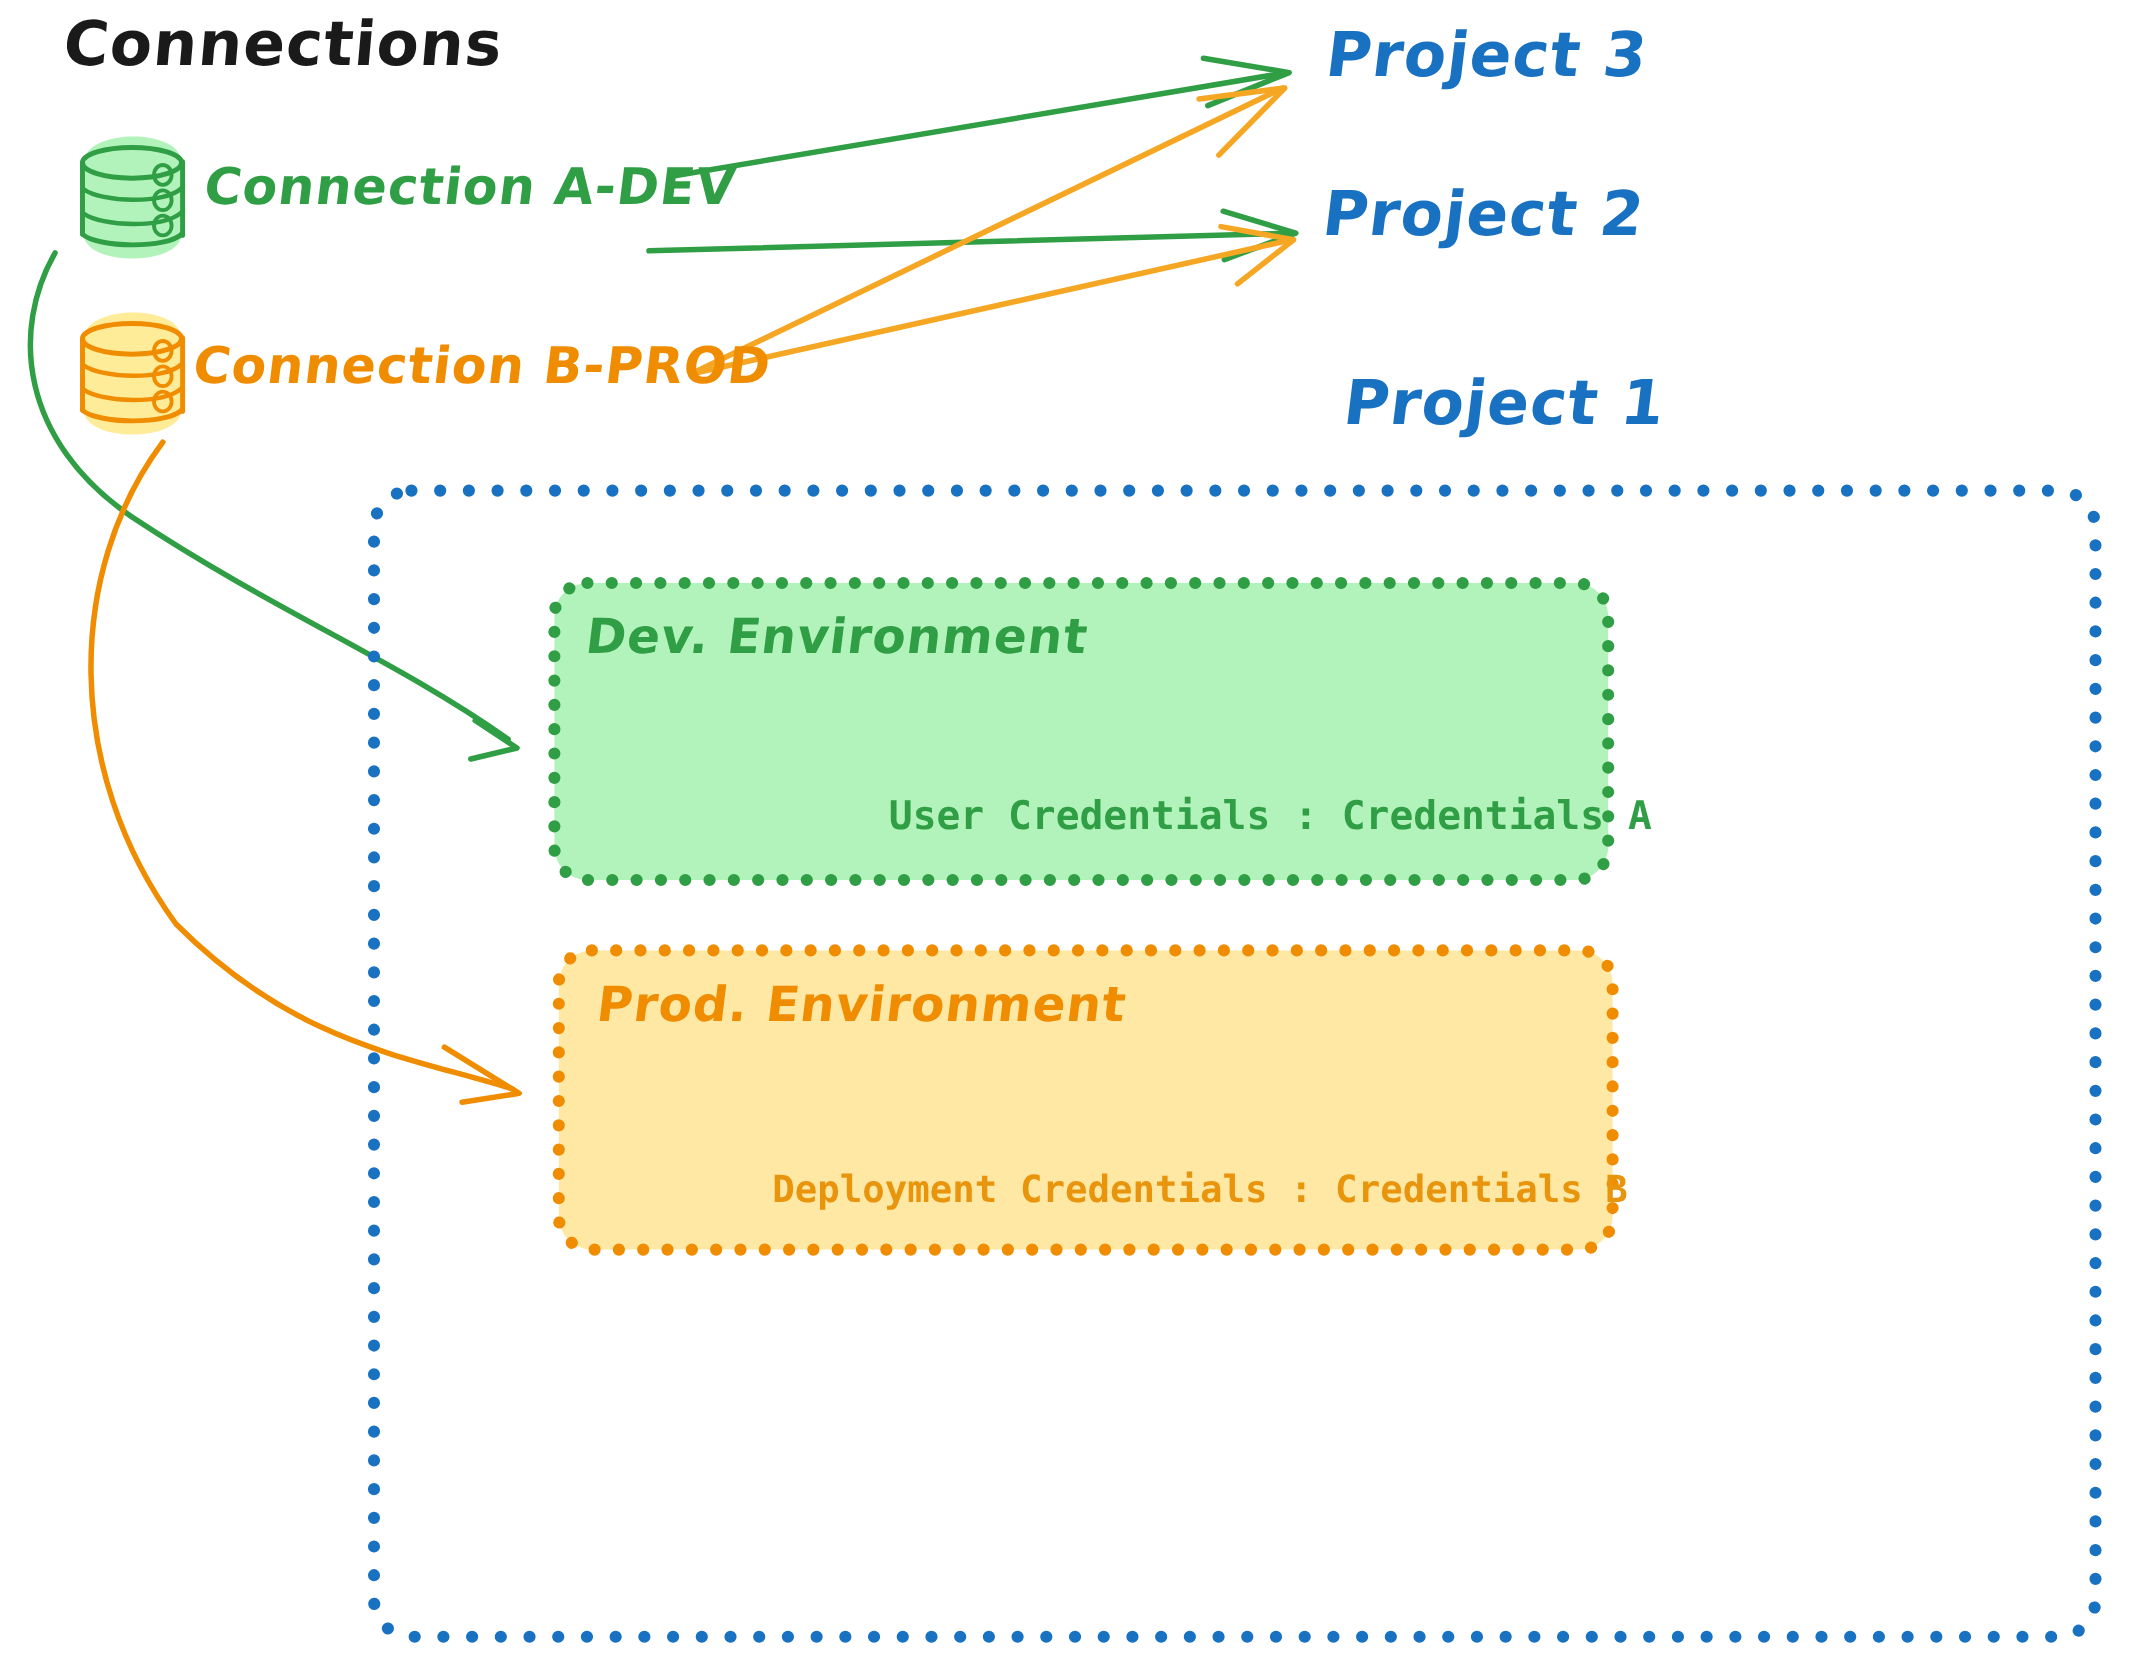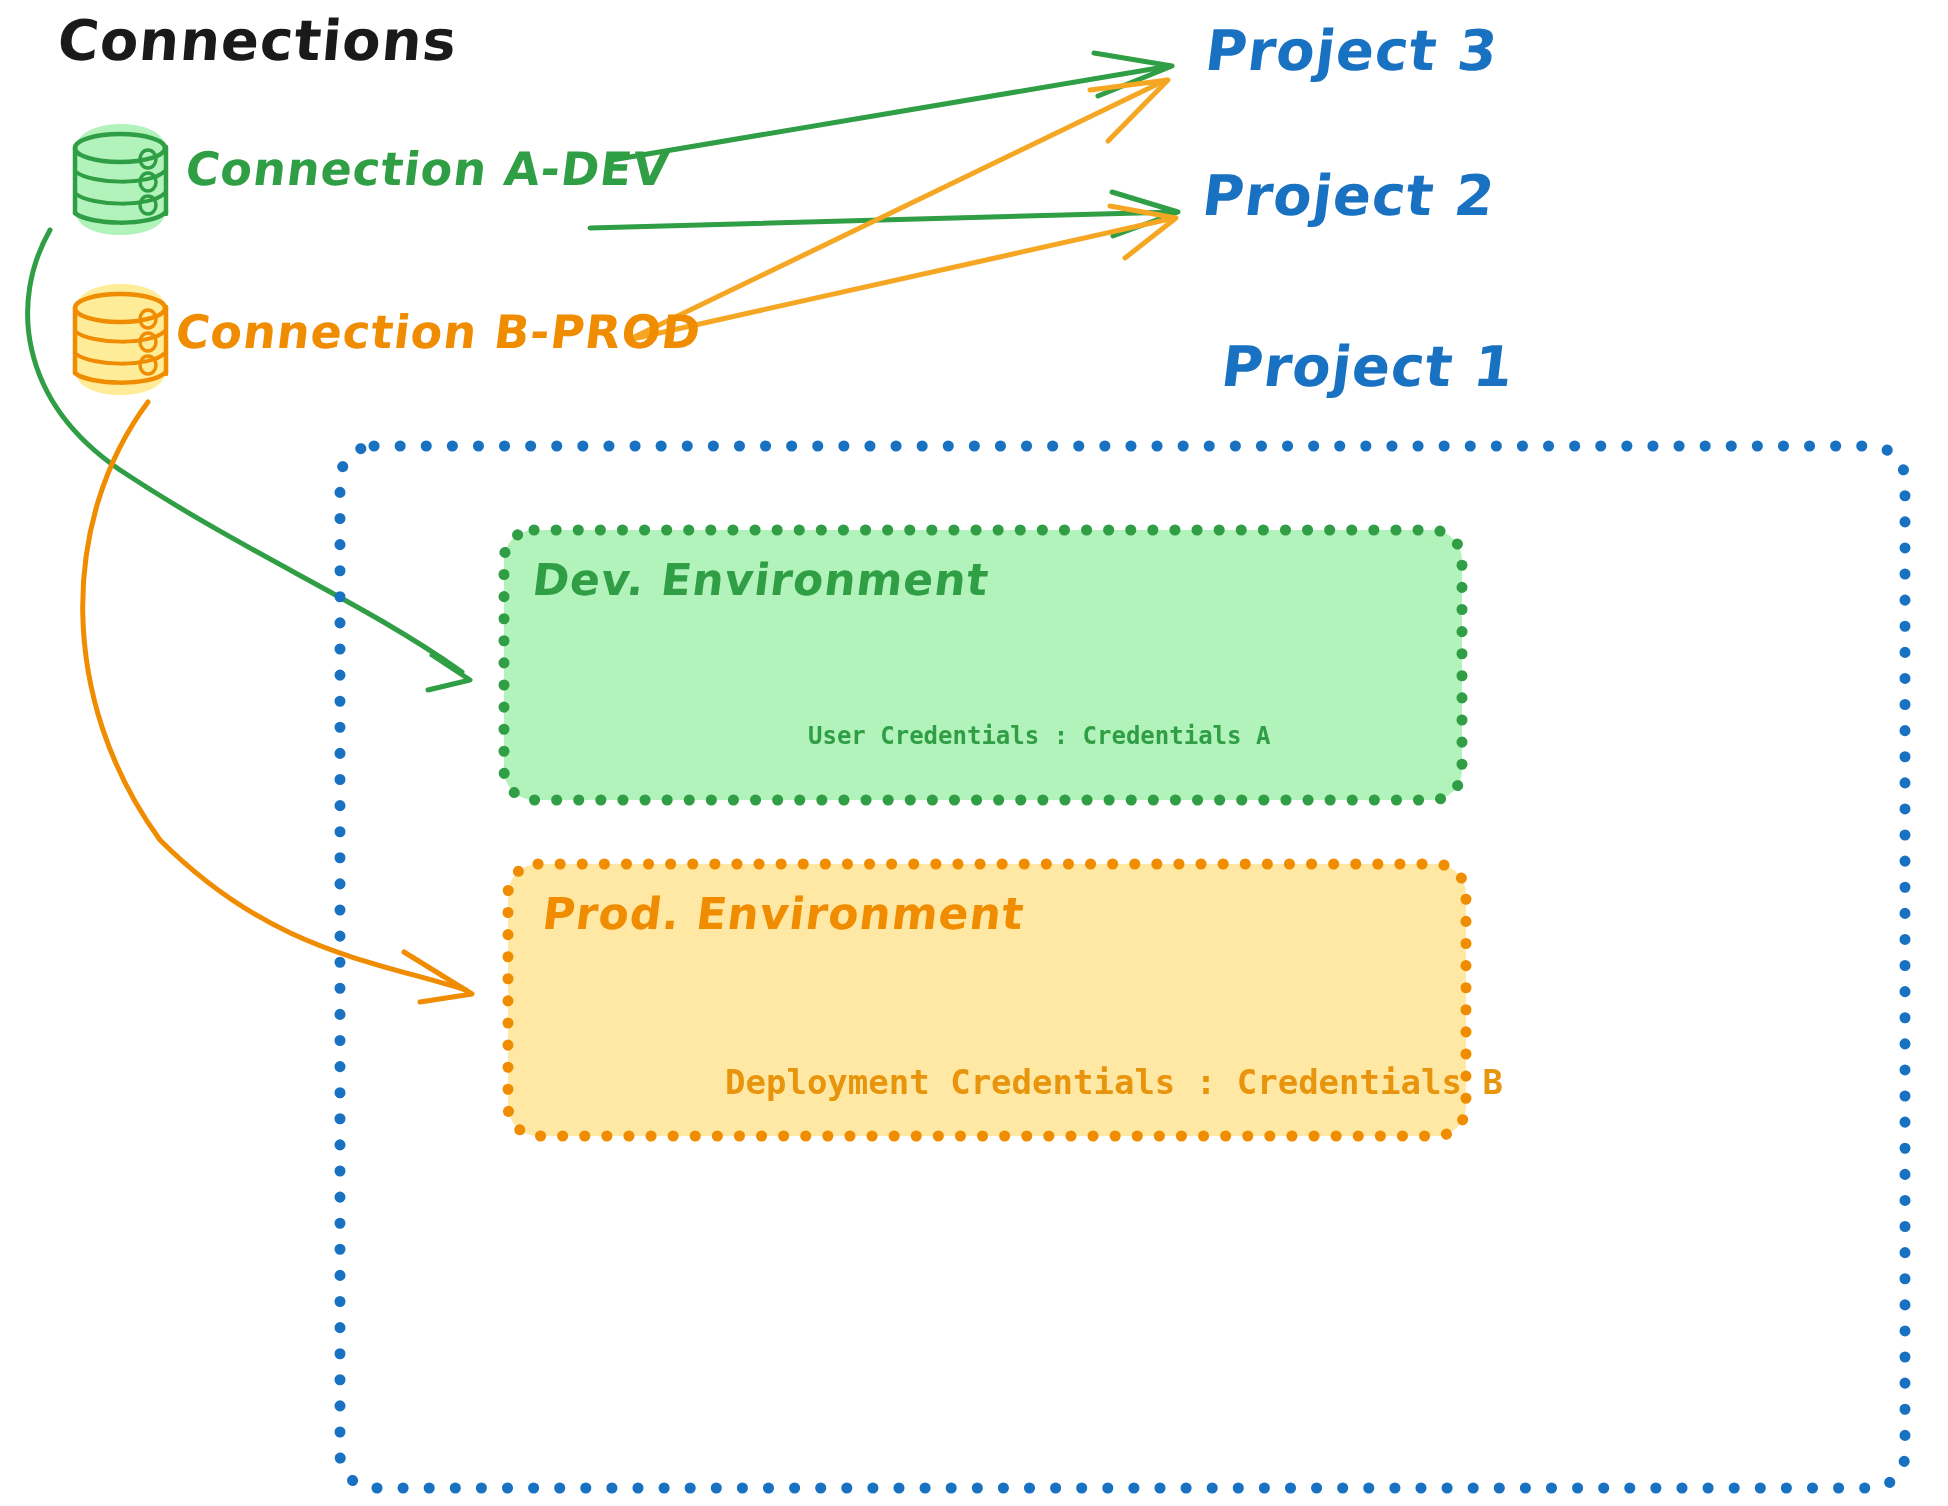--- a/index.html
+++ b/index.html
@@ -10,22 +10,22 @@
   .mono{font-family:"DejaVu Sans Mono","Liberation Mono",monospace;font-weight:700;}
   .txt{position:absolute;white-space:nowrap;}
   #title{left:58px;top:8px;font-size:56px;color:#1a1a1a;transform:skewX(-5deg);}
   #lblA{left:186px;top:142px;font-size:46px;color:#2f9e44;transform:skewX(-7deg);}
   #lblB{left:176px;top:305px;font-size:46px;color:#f08c00;transform:skewX(-7deg);}
   #p3{left:1206px;top:18px;font-size:56px;color:#1971c2;transform:skewX(-7deg);}
   #p2{left:1203px;top:163px;font-size:56px;color:#1971c2;transform:skewX(-7deg);}
   #p1{left:1222px;top:334px;font-size:56px;color:#1971c2;transform:skewX(-7deg);}
   #devTitle{left:533px;top:554px;font-size:44px;color:#2f9e44;transform:skewX(-7deg);}
   #prodTitle{left:543px;top:888px;font-size:44px;color:#f08c00;transform:skewX(-7deg);}
-  #devCred{left:808px;top:722px;font-size:24px;color:#2f9e44;}
-  #prodCred{left:725px;top:1062px;font-size:34px;color:#e8940c;}
+  #devCred{left:808px;top:722px;font-size:36px;color:#2f9e44;}
+  #prodCred{left:702px;top:1062px;font-size:34px;color:#e8940c;}
 </style>
 </head>
 <body>
 
 <div id="stage">
 
   <svg class="layer" viewBox="0 0 1948 1506">
 
     <g>
       <path d="M612 160 L1170 66" fill="none" stroke="#2f9e44" stroke-width="5" stroke-linecap="round"></path>

